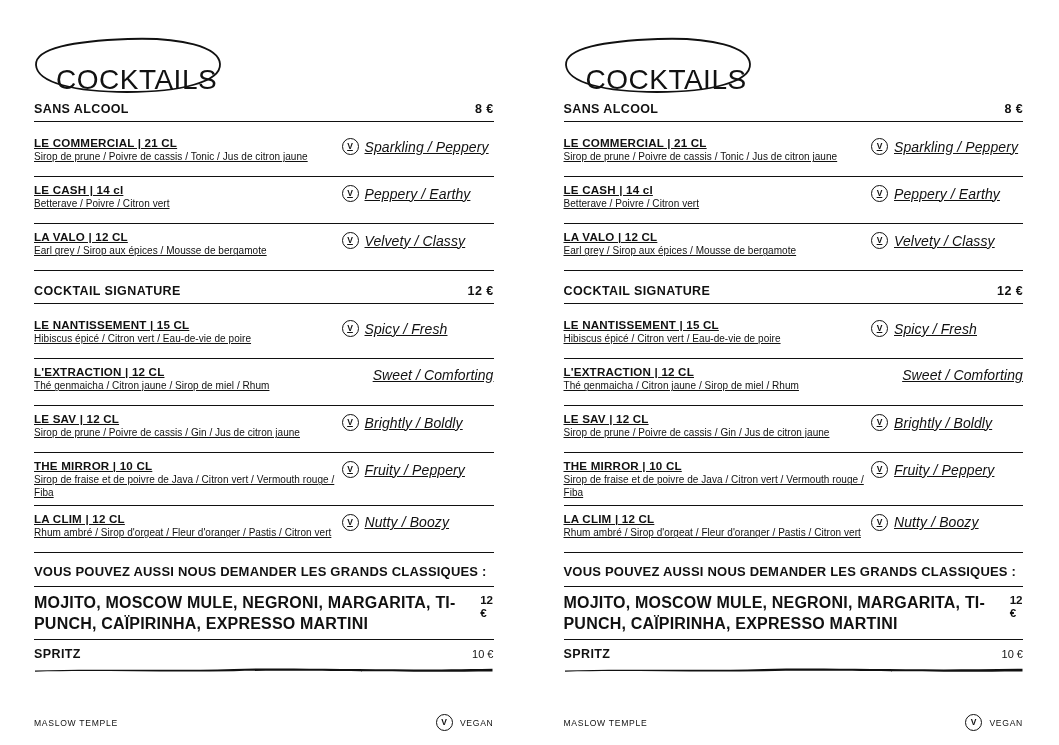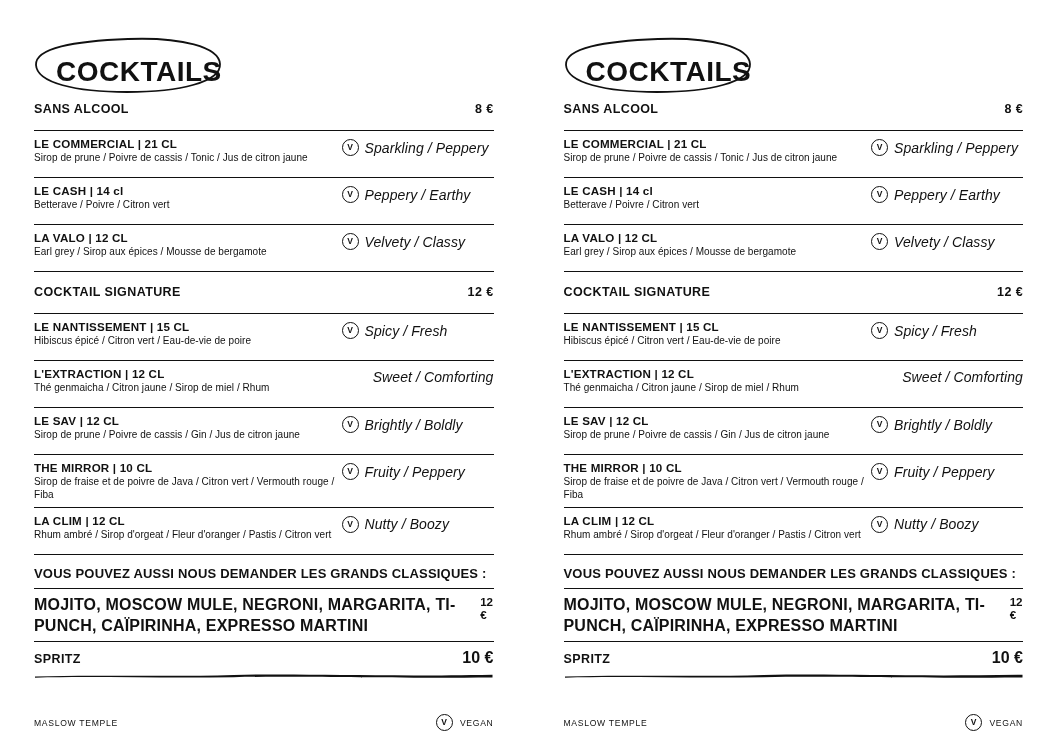--- a/index.html
+++ b/index.html
@@ -42,41 +42,41 @@
   .title-ellipse {
     position: absolute;
     left: 0px;
     top: 2px;
     width: 188px;
     height: 58px;
   }
   .title-text {
     position: absolute;
     left: 22px;
-    top: 22px;
+    top: 30px;
     font-size: 28px;
-    font-weight: bold;
+    font-weight: normal;
     letter-spacing: 0.5px;
     font-family: "Liberation Sans", sans-serif;
   }
 
   
   .section-head {
     display: flex;
     justify-content: space-between;
     align-items: baseline;
     font-size: 12.5px;
     font-weight: bold;
     letter-spacing: 0.4px;
-    padding-bottom: 14px;
+    padding-bottom: 5px;
     border-bottom: 1.6px solid #111;
   }
   .section-head .price { font-size: 12.5px; font-weight: bold; }
 
-  .items { margin-top: 0; }
+  .items { margin-top: 8px; text-decoration: underline; }
 
   .item {
     display: flex;
     flex-direction: row;
     align-items: flex-start;
     border-bottom: 1px solid #111;
     padding: 6px 0 6px 0;
     min-height: 34px;
   }
   .item:last-child { }
@@ -152,21 +152,21 @@
   .classics-price { font-size: 11.6px; font-weight: bold; }
 
   .spritz {
     display: flex;
     justify-content: space-between;
     align-items: baseline;
     padding: 7px 0 4px 0;
     text-align: right;
   }
   .spritz-label { font-size: 12.5px; font-weight: bold; letter-spacing: 0.4px; }
-  .spritz-price { font-size: 16px; font-weight: bold; }
+  .spritz-price { font-size: 11px; font-weight: normal; }
 
   .brush-rule {
     height: 5px;
     margin-top: 2px;
   }
 
   .footer {
     margin-top: auto;
     display: flex;
     justify-content: space-between;

